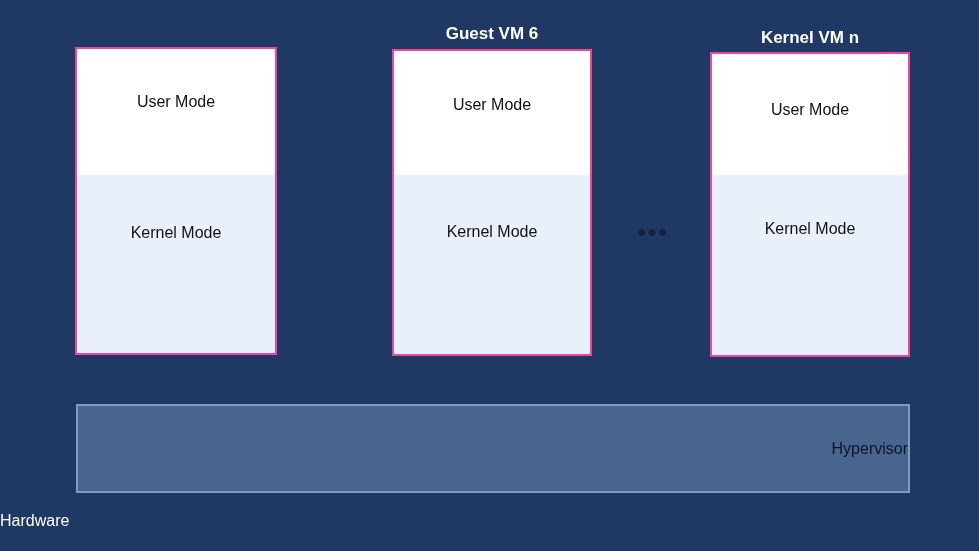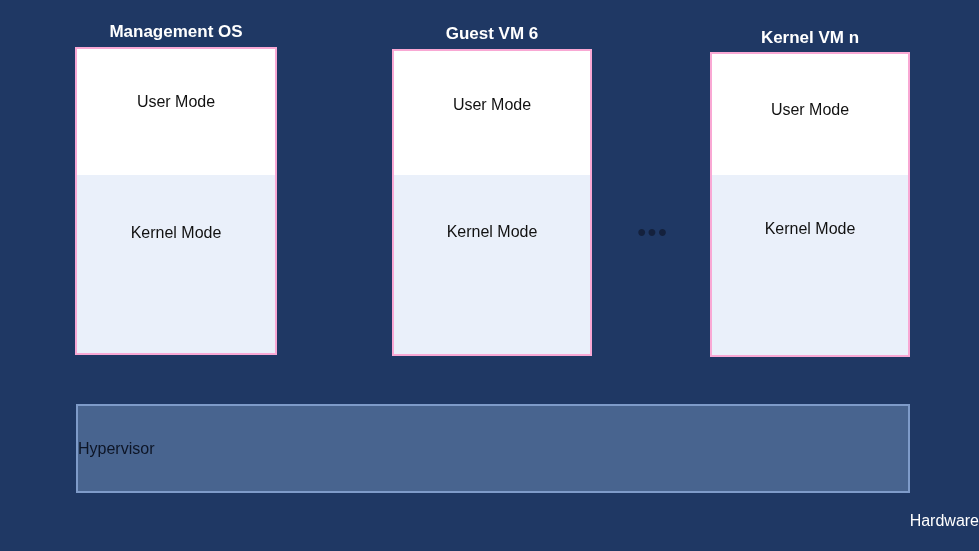--- a/index.html
+++ b/index.html
@@ -28,21 +28,21 @@
     font-size: 17px;
     line-height: 20px;
     text-align: center;
     white-space: nowrap;
   }
 
   
   .vm-box {
     position: absolute;
     box-sizing: border-box;
-    border: 2px solid #f9a8d4;
+    border: 2px solid #ec4899;
     background: #b91c1c;
     display: flex;
     flex-direction: column;
   }
   .vm-user {
     background: #FFFFFF;
     position: relative;
   }
   .vm-kernel {
     background: #EAF0FA;
@@ -74,47 +74,46 @@
   }
 
   
   .hypervisor-bar {
     position: absolute;
     box-sizing: border-box;
     background: #48648F;
     border: 2px solid #7E9BC9;
     display: flex;
     align-items: center;
-    justify-content: flex-start;
+    justify-content: flex-end;
   }
   .hypervisor-label {
     color: #0D1526;
     font-size: 16px;
     line-height: 20px;
     white-space: nowrap;
   }
 
   
   .hardware-label {
     position: absolute;
-    left: 16px;
+    left: 0;
     right: 0;
-    text-align: right;
+    text-align: left;
     color: #FFFFFF;
     font-size: 16px;
     line-height: 20px;
     white-space: nowrap;
   }
 </style>
 </head>
 <body>
 
 <div id="slide">
 
-  <div class="col-title" style="left:75px; top:22px; width:202px;">Management OS</div>
 
   <div class="vm-box" style="left:75px; top:47px; width:202px; height:308px;">
     <div class="vm-user" style="height:126px;">
       <div class="mode-label" style="top:43px;">User Mode</div>
     </div>
     <div class="vm-kernel">
       <div class="mode-label" style="top:48px;">Kernel Mode</div>
     </div>
   </div>
 

